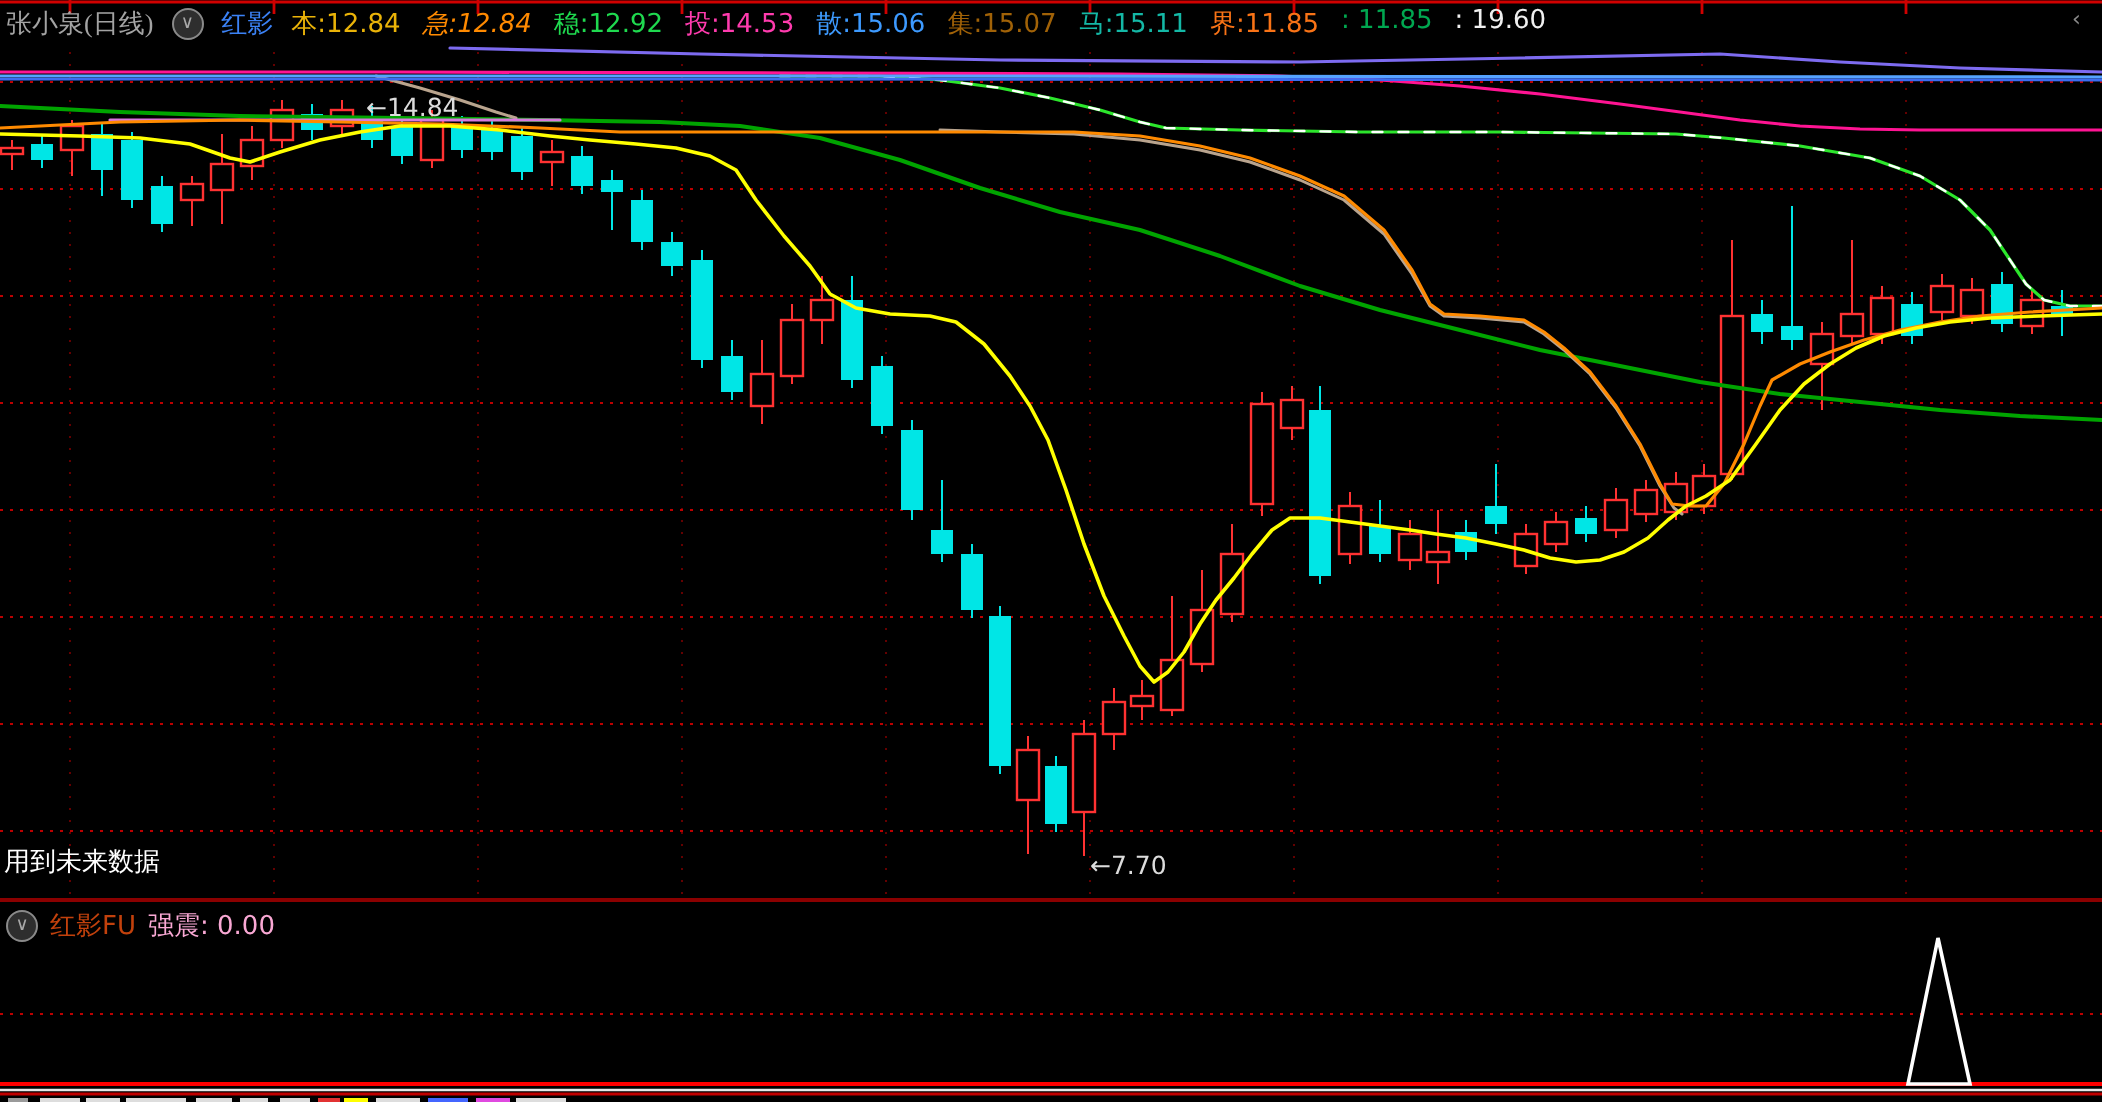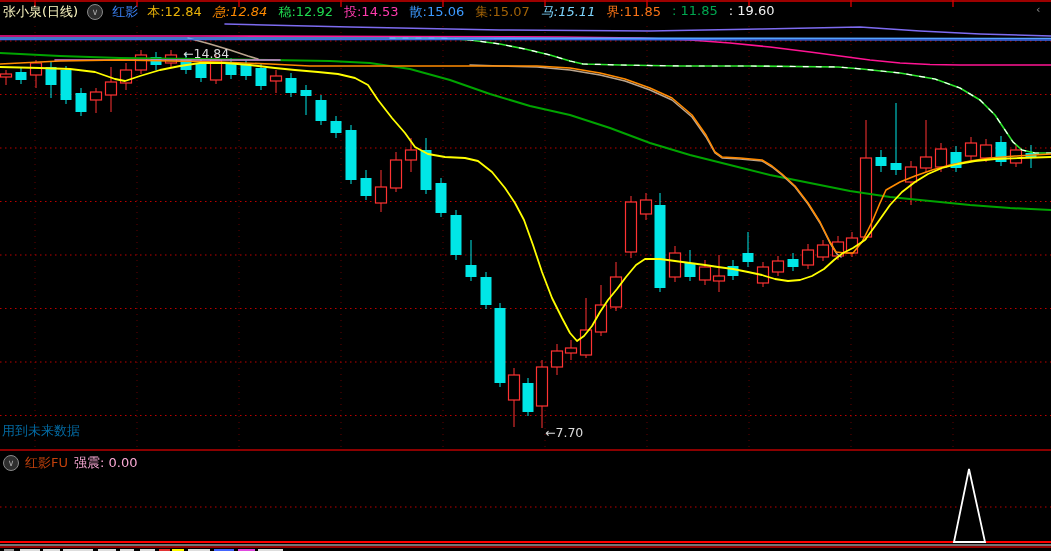--- a/index.html
+++ b/index.html
@@ -1,26 +1,26 @@
 <!DOCTYPE html>
 <html><head>
 <meta charset="utf-8">
 <style>
   html,body{margin:0;padding:0;background:#000;width:1051px;height:551px;overflow:hidden;
     font-family:"DejaVu Sans",sans-serif;}
   #stage{position:relative;width:1051px;height:551px;background:#000;}
   #chart-svg{position:absolute;left:0;top:0;}
   .topbar{position:absolute;left:0;top:0;width:1051px;height:24px;display:flex;align-items:center;
     gap:9px;padding-left:3px;font-size:13px;white-space:nowrap;z-index:5;}
-  .title{color:#fef9c3;}
+  .title{color:#a3a3a3;font-family:Liberation Serif, serif;}
   .circle-icon{display:inline-flex;align-items:center;justify-content:center;width:14px;height:14px;
     border-radius:50%;background:#2e2e2e;border:1px solid #8a8a8a;color:#a9a9a9;font-size:9px;line-height:1;}
   .ind-name{color:#3b82f6;font-family:Liberation Serif, serif;}
   .vals{display:flex;gap:11px;}
-  .warning{position:absolute;left:2px;top:422px;font-size:13px;color:#0369a1;z-index:4;}
+  .warning{position:absolute;left:2px;top:422px;font-size:13px;color:#ffffff;z-index:4;}
   .subbar{position:absolute;left:3px;top:454px;display:flex;align-items:center;gap:6px;font-size:13px;z-index:5;}
   .sub-ind{color:#c2410c;}
   .sub-val{color:#f9a8d4;}
   .collapse{position:absolute;left:1036px;top:3px;color:#8a8a8a;font-size:11px;z-index:6;}
 </style>
 </head>
 <body>
 
 <div id="stage">
 
@@ -233,21 +233,21 @@
     <span class="title">张小泉(日线)</span>
     <span class="circle-icon">∨</span>
     <span class="ind-name">红影</span>
     <span class="vals" id="header-vals">
         <span style="color: #eab308;">本:12.84</span>
         <span style="color: rgb(255, 138, 0); font-style: italic;">急:12.84</span>
         <span style="color: rgb(31, 217, 79);">稳:12.92</span>
         <span style="color: rgb(255, 59, 174);">投:14.53</span>
         <span style="color: rgb(61, 154, 255);">散:15.06</span>
         <span style="color: #a16207;">集:15.07</span>
-        <span style="color: #7dd3fc; font-style: italic;">马:15.11</span>
+        <span style="color: #14b8a6;">马:15.11</span>
         <span style="color: #f97316;">界:11.85</span>
         <span style="color: rgb(0, 167, 80);">: 11.85</span>
         <span style="color: rgb(240, 240, 240);">: 19.60</span>
       </span>
   </div>
 
   <span class="collapse">‹</span>
 
   <div class="warning">用到未来数据</div>
 

